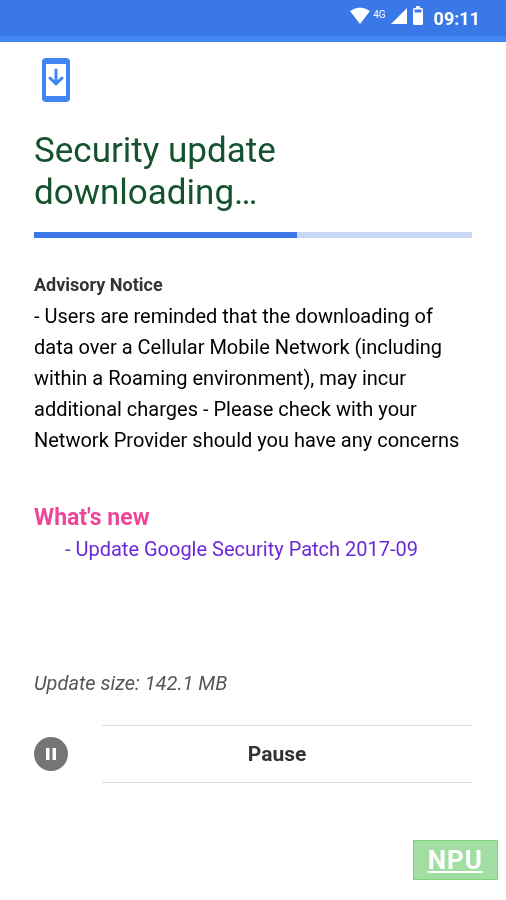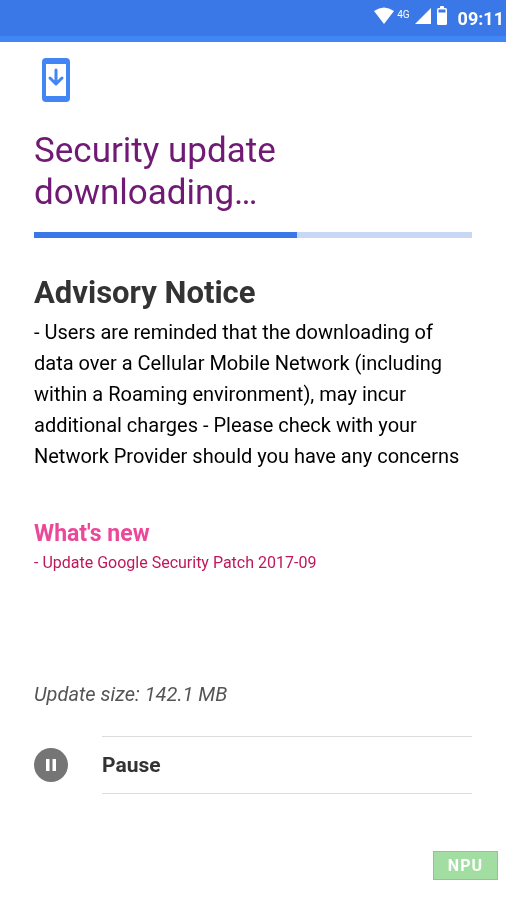--- a/index.html
+++ b/index.html
@@ -10,21 +10,21 @@
       background: #fff;
       position: relative;
       overflow: hidden;
     }
     .status-bar {
       height: 36px;
       background: #3b78e7;
       display: flex;
       align-items: center;
       justify-content: flex-end;
-      padding: 0 2px;
+      padding: 0 26px;
       color: #fff;
       font-size: 18px;
       gap: 6px;
     }
     .status-icons {
       display: flex;
       align-items: center;
       gap: 4px;
     }
     .clock {
@@ -42,60 +42,61 @@
       width: 44px;
       height: 40px;
       display: flex;
       align-items: center;
       justify-content: center;
       margin-bottom: 30px;
     }
     .title {
       font-size: 35px;
       font-weight: 400;
-      color: #701a75;
+      color: #14532d;
       line-height: 1.2;
       margin-bottom: 18px;
     }
     .progress-bar {
       width: 100%;
       height: 6px;
       background: #c8d8f4;
       position: relative;
       margin-bottom: 36px;
     }
     .progress-fill {
       position: absolute;
       left: 0; top: 0;
       height: 100%;
       width: 60%;
       background: #3b78e7;
     }
     .section-heading {
-      font-size: 31px;
+      font-size: 18px;
       font-weight: 700;
       color: #333;
       margin-bottom: 6px;
     }
     .body-text {
       font-size: 20px;
       color: #000000;
       line-height: 1.55;
       margin-bottom: 48px;
     }
     .whats-new-heading {
       font-size: 23px;
       font-weight: 700;
       color: #ec4899;
       margin-bottom: 6px;
     }
     .whats-new-text {
-      font-size: 16px;
-      color: #be185d;
+      font-size: 20px;
+      color: #6d28d9;
       margin-bottom: 110px;
+      margin-left: 31px;
     }
     .size-text {
       font-size: 20px;
       color: #555;
       margin-bottom: 30px;
       font-style: italic;
     }
     .action-container {
       position: relative;
       margin-top: 10px;
@@ -119,33 +120,35 @@
       font-weight: 700;
       color: #333;
     }
     .watermark {
       position: absolute;
       right: 8px;
       bottom: 20px;
       background: rgba(100, 200, 100, 0.6);
       color: #fff;
       font-weight: bold;
-      font-size: 16px;
+      font-size: 26px;
       padding: 4px 14px;
       letter-spacing: 1px;
       border: 1px solid rgba(120, 210, 120, 0.9);
+      text-decoration: underline;
     }
     .action-wrapper {
       display: flex;
       align-items: center;
       height: 58px;
       border-top: 1px solid #ddd;
       border-bottom: 1px solid #ddd;
       margin-left: 68px;
       padding-right: 20px;
+      justify-content: center;
     }
   </style>
 </head>
 <body>
 
 <div class="status-bar">
   <div class="status-icons">
     <span>
       <svg width="22" height="18" viewBox="0 0 22 18">
           <path d="M11 17 L1 4 Q11 -3 21 4 Z" fill="#fff"></path>

